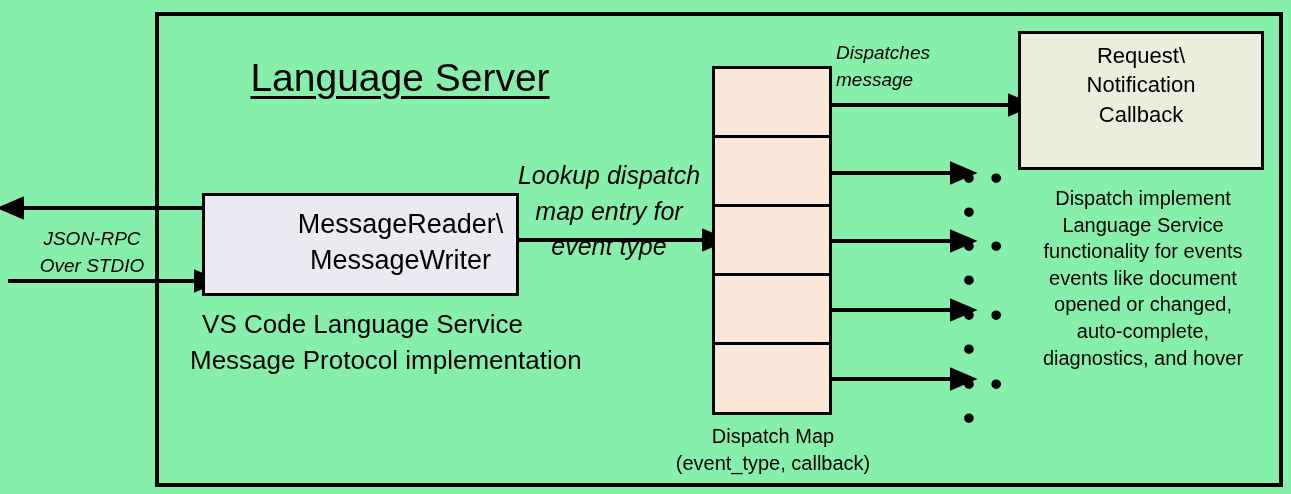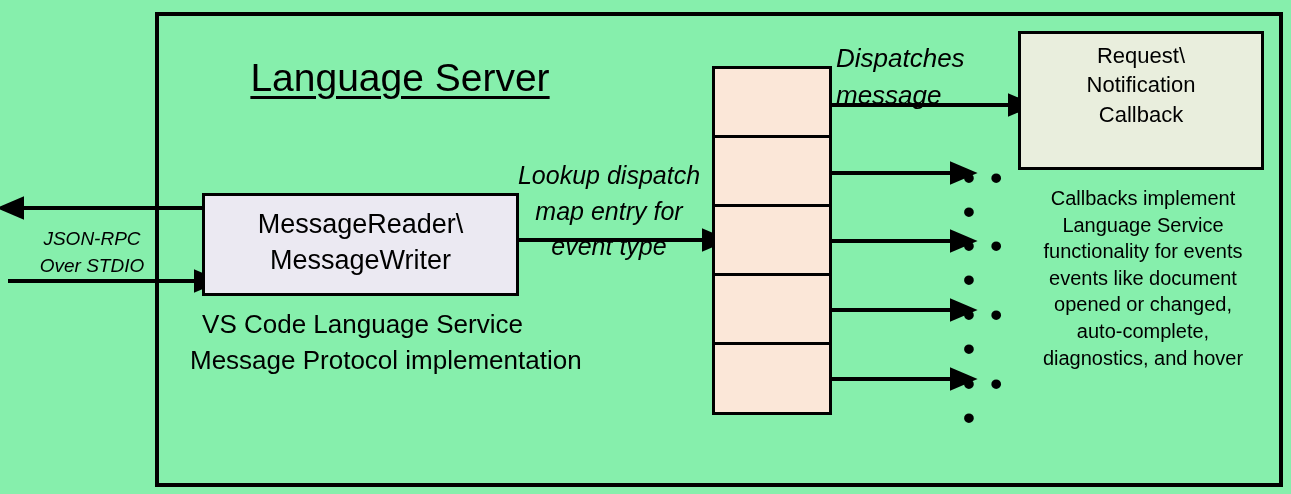--- a/index.html
+++ b/index.html
@@ -67,20 +67,21 @@
     border: 3px solid #000;
     box-sizing: border-box;
     background: #ebe9f2;
   }
   #reader-label {
     left: 202px;
     top: 206px;
     width: 317px;
     font-size: 27px;
     line-height: 1.35;
+    padding-left: 40px;
   }
   #reader-caption {
     left: 190px;
     top: 307px;
     width: 345px;
     font-size: 26px;
     line-height: 1.38;
     text-align: center;
   }
 
@@ -127,21 +128,21 @@
     width: 246px;
     font-size: 20px;
     line-height: 1.36;
   }
 
   
   #dispatches-label {
     left: 836px;
     top: 40px;
     width: 160px;
-    font-size: 26px;
+    font-size: 19px;
     line-height: 1.42;
     text-align: left;
   }
 
   
   #callback-box {
     position: absolute;
     left: 1018px;
     top: 31px;
     width: 246px;
@@ -246,34 +247,36 @@
 <span>map entry for</span>
 <span>event type</span></div>
 
   <div id="dispatch-map">
     <div class="map-row" style="top:0px;height:69px;"></div>
     <div class="map-row" style="top:69px;height:69px;"></div>
     <div class="map-row" style="top:138px;height:69px;"></div>
     <div class="map-row" style="top:207px;height:69px;"></div>
     <div class="map-row last" style="top:276px;height:67px;"></div>
   </div>
+  <div class="txt" id="dispatch-caption"><span>Dispatch Map</span>
+<span>(event_type, callback)</span></div>
 
   <div class="txt italic" id="dispatches-label"><span>Dispatches</span>
 <span>message</span></div>
 
   <div class="ellipsis" style="left:963px; top:160px;">• • •</div>
   <div class="ellipsis" style="left:963px; top:228px;">• • •</div>
   <div class="ellipsis" style="left:963px; top:297px;">• • •</div>
   <div class="ellipsis" style="left:963px; top:366px;">• • •</div>
 
   <div id="callback-box"></div>
   <div class="txt" id="callback-label"><span>Request\</span>
 <span>Notification</span>
 <span>Callback</span></div>
-  <div class="txt" id="callback-caption"><span>Callbacks implement</span>
+  <div class="txt" id="callback-caption"><span>Dispatch implement</span>
 <span>Language Service</span>
 <span>functionality for events</span>
 <span>events like document</span>
 <span>opened or changed,</span>
 <span>auto-complete,</span>
 <span>diagnostics, and hover</span></div>
 
 </div>
 
 </body></html>

